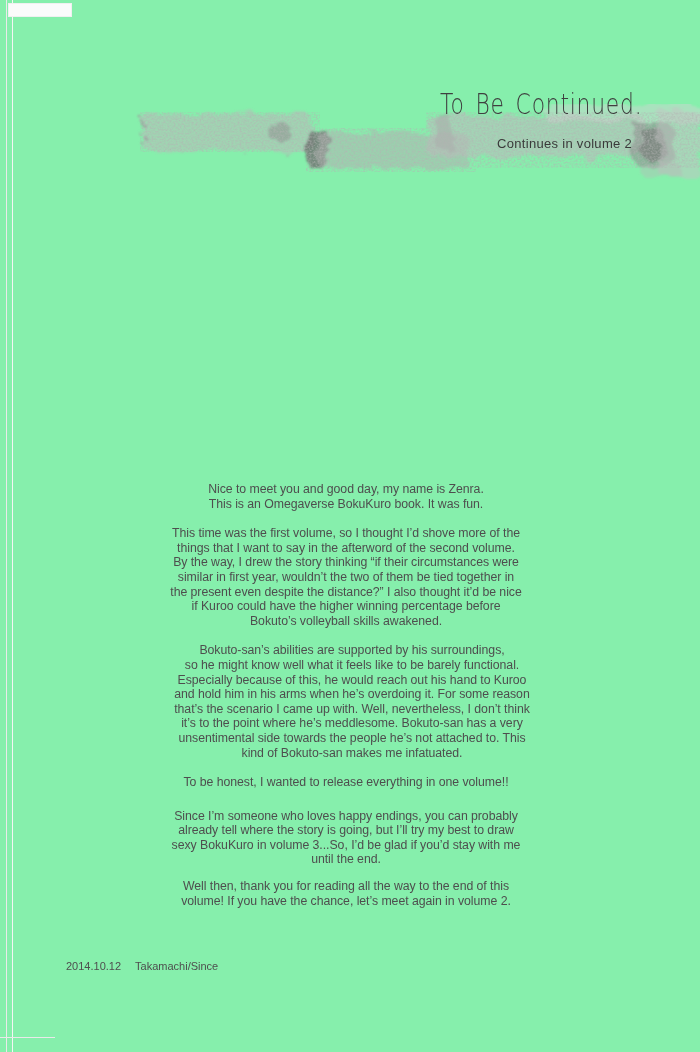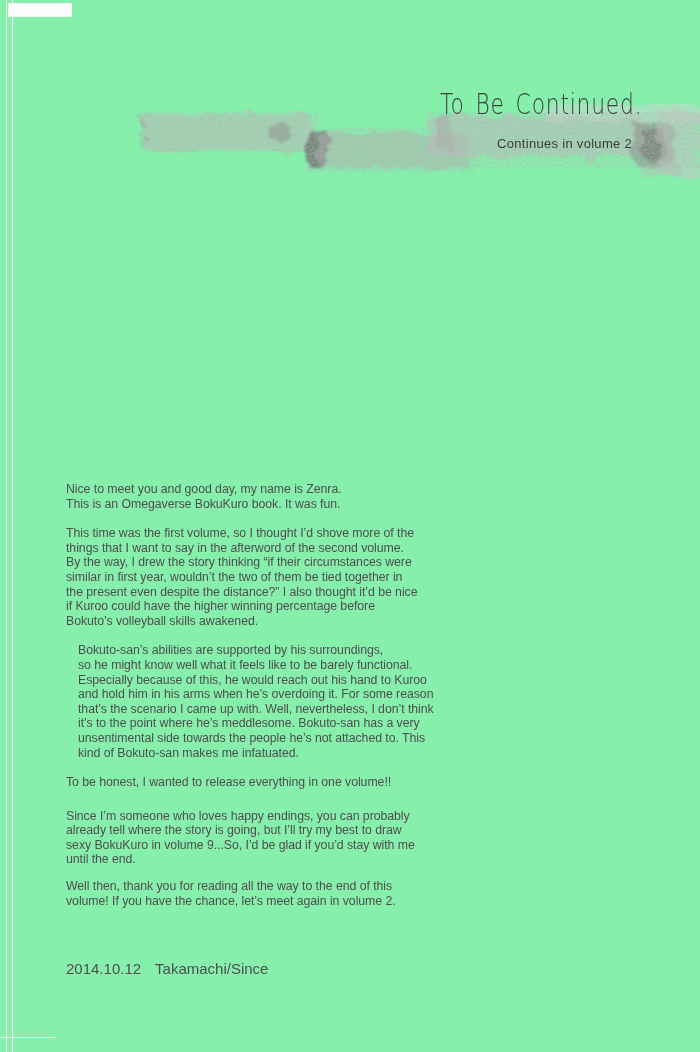--- a/index.html
+++ b/index.html
@@ -47,31 +47,32 @@
   .afterword{
     position:absolute;left:66px;top:482px;width:560px;
     font-size:12.3px;
     line-height:14.6px;
     letter-spacing:-0.05px;
     color:#4e4e4e;
   }
   .afterword p{
     margin:0;
     white-space:pre-line;
+    text-align:center;
   }
   .afterword p.p2{margin-top:15px;}
   .afterword p.p3{margin-top:15px;margin-left:12px;}
   .afterword p.p4{margin-top:15px;}
   .afterword p.p5{margin-top:11px;}
   .afterword p.p6{margin-top:19px;}
   .afterword p.p7{margin-top:12px;}
 
   .credit-line{
     position:absolute;left:66px;top:960px;
-    font-size:15px;
+    font-size:11px;
     color:#4e4e4e;
     display:flex;
     gap:14px;
     white-space:pre;
   }
 </style>
 </head>
 <body>
 
 <div class="page">
@@ -144,21 +145,21 @@
 so he might know well what it feels like to be barely functional.
 Especially because of this, he would reach out his hand to Kuroo
 and hold him in his arms when he’s overdoing it. For some reason
 that’s the scenario I came up with. Well, nevertheless, I don’t think
 it’s to the point where he’s meddlesome. Bokuto-san has a very
 unsentimental side towards the people he’s not attached to. This
 kind of Bokuto-san makes me infatuated.</p>
     <p class="p4">To be honest, I wanted to release everything in one volume!!</p>
     <p class="p6">Since I’m someone who loves happy endings, you can probably
 already tell where the story is going, but I’ll try my best to draw
-sexy BokuKuro in volume 9...So, I’d be glad if you’d stay with me
+sexy BokuKuro in volume 3...So, I’d be glad if you’d stay with me
 until the end.</p>
     <p class="p7">Well then, thank you for reading all the way to the end of this
 volume! If you have the chance, let’s meet again in volume 2.</p>
   </div>
 
   <div class="credit-line">
     <span>2014.10.12</span>
     <span>Takamachi/Since</span>
   </div>
 

